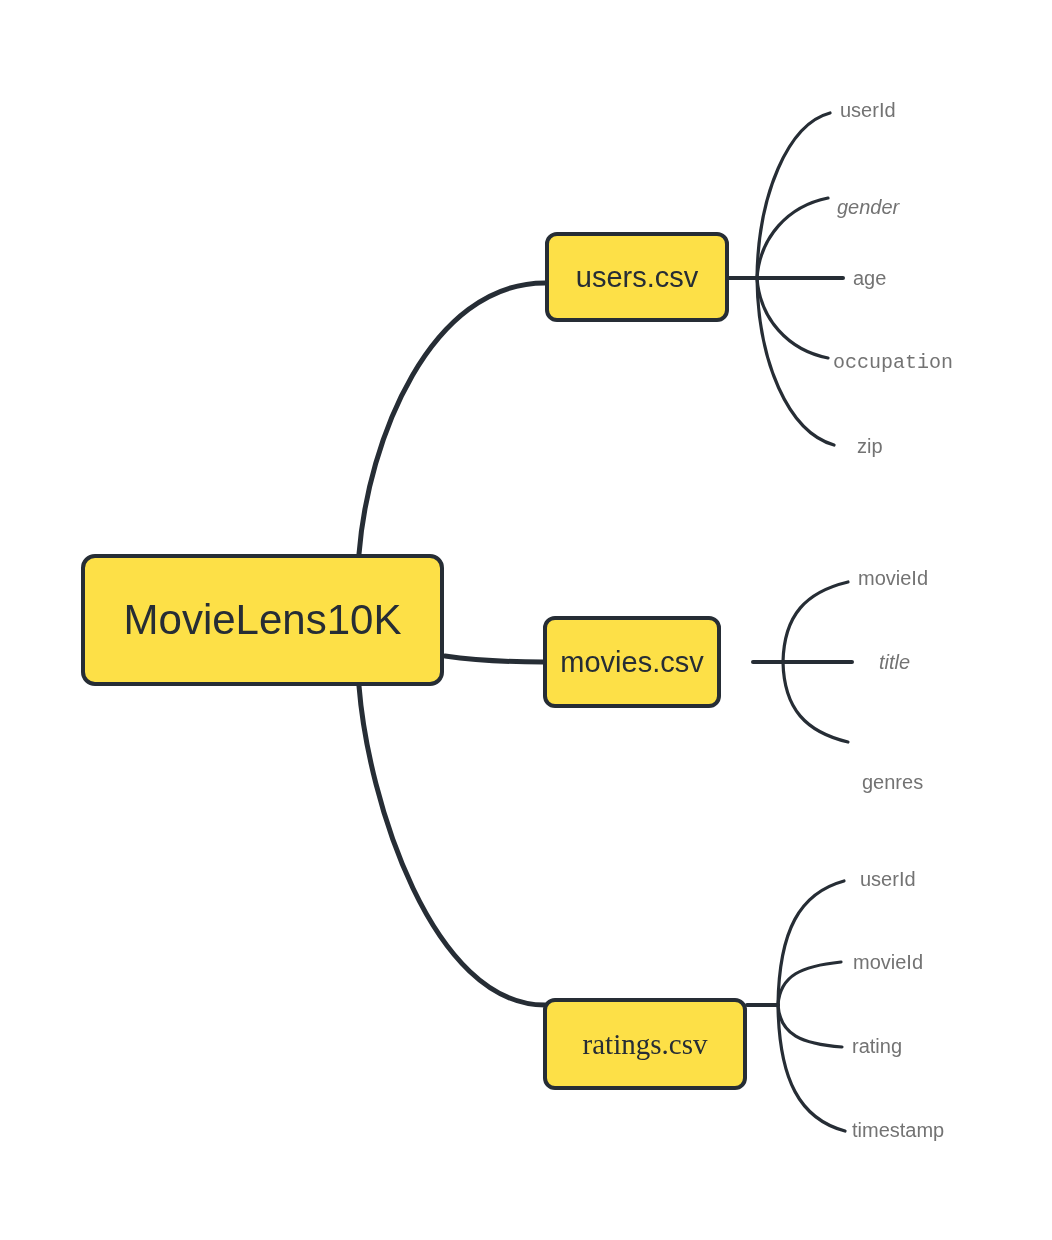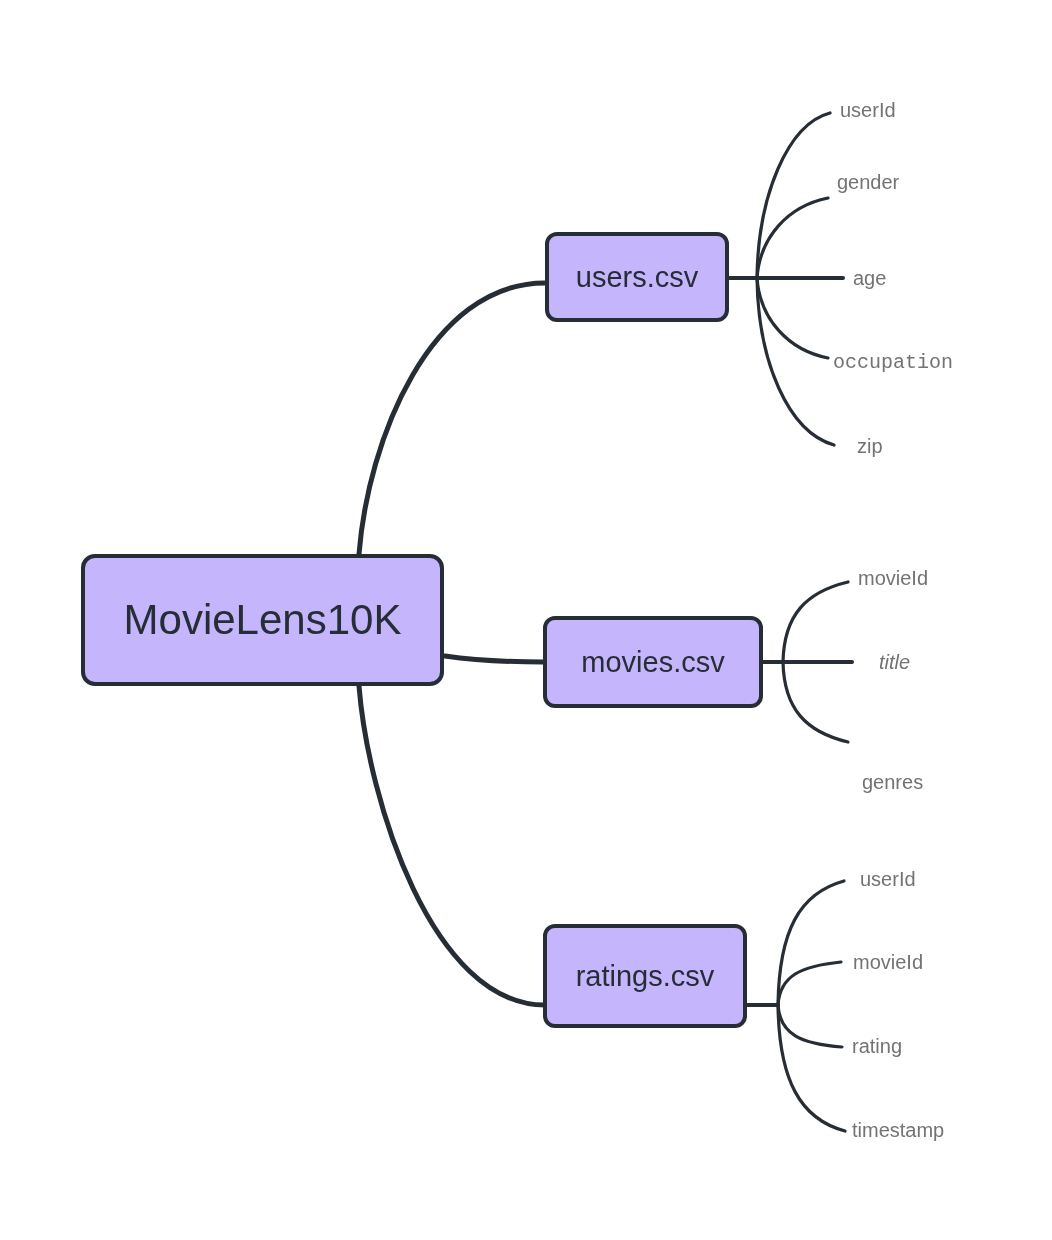--- a/index.html
+++ b/index.html
@@ -27,41 +27,41 @@
     fill: none;
     stroke: #262d35;
     stroke-linecap: round;
   }
   .edge-main { stroke-width: 5px; }
   .edge-stub { stroke-width: 4px; }
   .edge-leaf { stroke-width: 3.2px; }
   .node {
     position: absolute;
     box-sizing: border-box;
-    background: #c4b5fd;
+    background: #fde047;
     border: 4px solid #262d35;
     display: flex;
     align-items: center;
     justify-content: center;
     color: #262d35;
     white-space: nowrap;
   }
   .node-root {
     left: 81px;  top: 554px;
     width: 363px; height: 132px;
     border-radius: 14px;
     font-size: 42px;
   }
   .node-branch {
     border-radius: 12px;
     font-size: 29px;
   }
   .node-users   { left: 545px; top: 232px; width: 184px; height: 90px; }
-  .node-movies  { left: 543px; top: 616px; width: 220px; height: 92px; }
-  .node-ratings { left: 543px; top: 924px; width: 204px; height: 104px; }
+  .node-movies  { left: 543px; top: 616px; width: 178px; height: 92px; }
+  .node-ratings { left: 543px; top: 998px; width: 204px; height: 92px; font-family: Liberation Serif, serif; }
   .leaf {
     position: absolute;
     transform: translateY(-50%);
     font-size: 20px;
     color: #737373;
     white-space: nowrap;
   }
 </style>
 </head>
 <body>
@@ -101,21 +101,21 @@
 
   <div class="node node-branch node-movies">
     <span>movies.csv</span>
   </div>
 
   <div class="node node-branch node-ratings">
     <span>ratings.csv</span>
   </div>
 
   <span class="leaf" style="left:840px; top:110px;">userId</span>
-  <span class="leaf" style="left:837px; top:182px;">gender</span>
+  <span class="leaf" style="left:837px; top:207px;font-style:italic;">gender</span>
   <span class="leaf" style="left:853px; top:278px;">age</span>
   <span class="leaf" style="left:833px; top:362px;font-family:Liberation Mono, monospace;">occupation</span>
   <span class="leaf" style="left:857px; top:446px;">zip</span>
 
   <span class="leaf" style="left:858px; top:578px;">movieId</span>
   <span class="leaf" style="left:879px; top:662px;font-style:italic;">title</span>
   <span class="leaf" style="left:862px; top:782px;">genres</span>
 
   <span class="leaf" style="left:860px; top:879px;">userId</span>
   <span class="leaf" style="left:853px; top:962px;">movieId</span>

